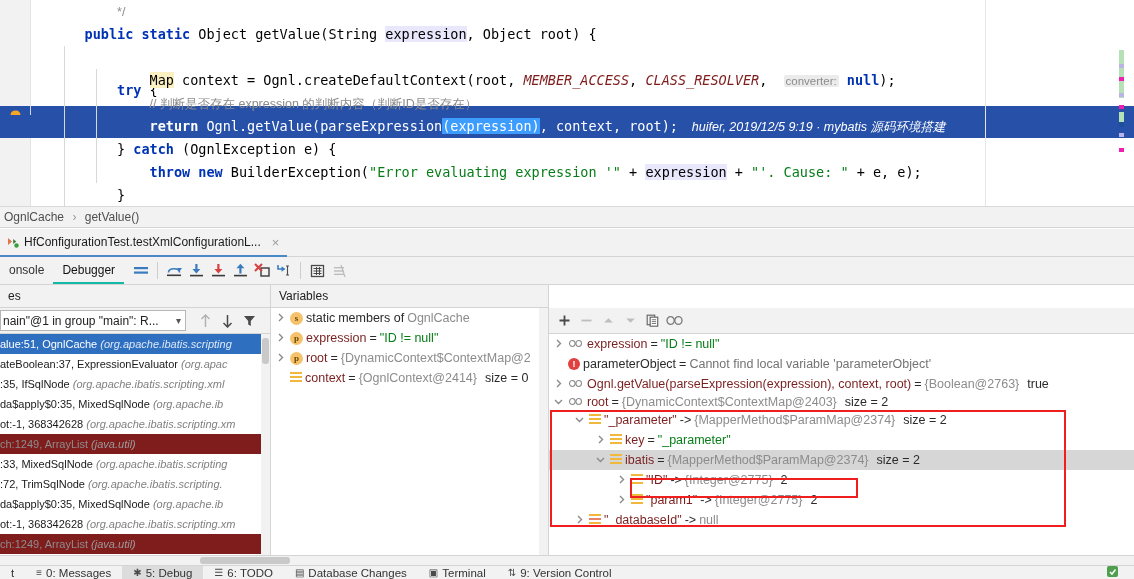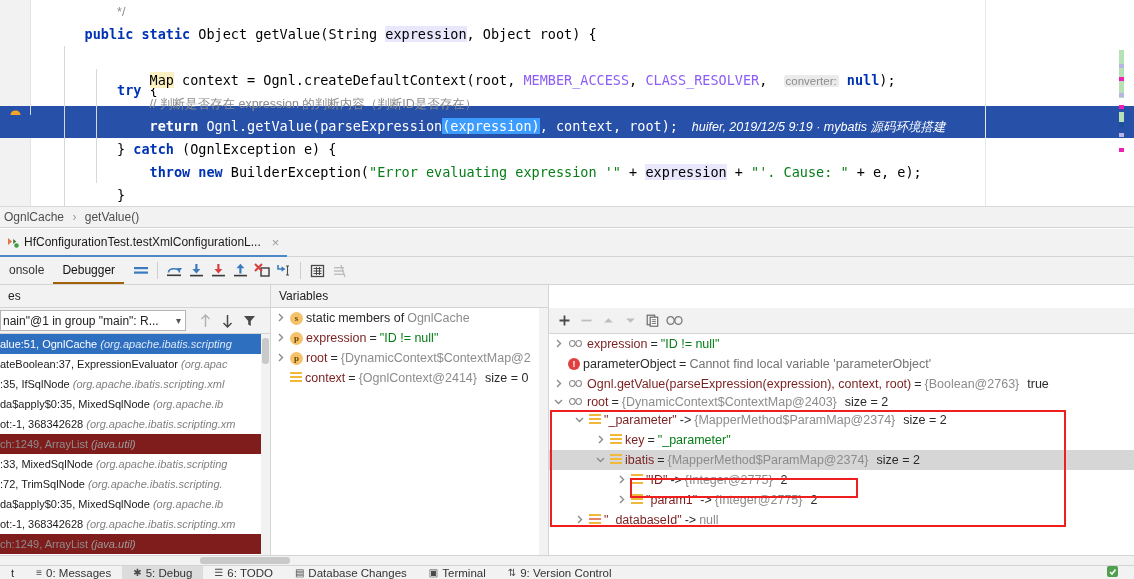--- a/index.html
+++ b/index.html
@@ -38,21 +38,21 @@
   .code-line {
     position: absolute; left: 0; width: 1134px; height: 23px;
     line-height: 23px; white-space: pre;
     padding-left: 52px;
   }
   .cl-hl { background: #2750a8; }
   .cl-hl, .cl-hl * { color: #ffffff !important; }
   .tok-kw { color: #0033b3; font-weight: bold; }
   .tok-id { color: #000000; }
   .tok-str { color: #067d17; }
-  .tok-static { color: #8b5cf6; }
+  .tok-static { color: #7f1d1d; font-style: italic; }
   .tok-hint { color: #8c8c8c; background: #ebebeb; font-family:"Liberation Sans",sans-serif; font-size:11.5px; padding:0 2px; border-radius:2px;}
   .tok-cmt { color: #8c8c8c; font-family: "Liberation Sans", sans-serif; font-size: 12.5px;}
   .tok-ident-hl { background: #e9e7fc; }
   .tok-map-hl { background: #fbf0c2; }
   .tok-sel { background: #3d9cff; color:#fff; }
   .vline {
     position: absolute; width: 1px; background: #e4e4e4;
   }
   .annot {
     color: #a5bdd8; font-style: italic; font-family:"Liberation Sans",sans-serif; font-size:12.5px;
@@ -84,21 +84,21 @@
   .runtab .close { color:#9b9b9b; font-size:13px; margin-left:6px; }
   .run-icon { width:13px; height:13px; position:relative; display:inline-block; }
 
   
   .dbg-bar {
     position:absolute; left:0; top:257px; width:1134px; height:28px;
     background:#f2f2f2; border-bottom:1px solid #d4d4d4;
     display:flex; align-items:center;
   }
   .dbg-tab { font-size:12px; color:#333; padding:0 9px; height:27px; line-height:27px;}
-  .dbg-tab.sel { border-bottom:2px solid #a16207; color:#111; }
+  .dbg-tab.sel { border-bottom:2px solid #14b8a6; color:#111; }
   .tb-sep { width:1px; height:17px; background:#cdcdcd; margin:0 5px; }
   .tb-ico { width:22px; height:22px; display:flex; align-items:center; justify-content:center; }
 
   
   .panel-head {
     position:absolute; height:23px; line-height:23px; font-size:12px; color:#222;
     background:#f2f2f2; border-bottom:1px solid #d4d4d4; padding-left:8px;
   }
   .col-frames { position:absolute; left:0; top:285px; width:270px; height:270px; background:#fff; }
   .col-vars   { position:absolute; left:270px; top:285px; width:278px; height:270px; background:#fff; border-left:1px solid #d4d4d4;}

